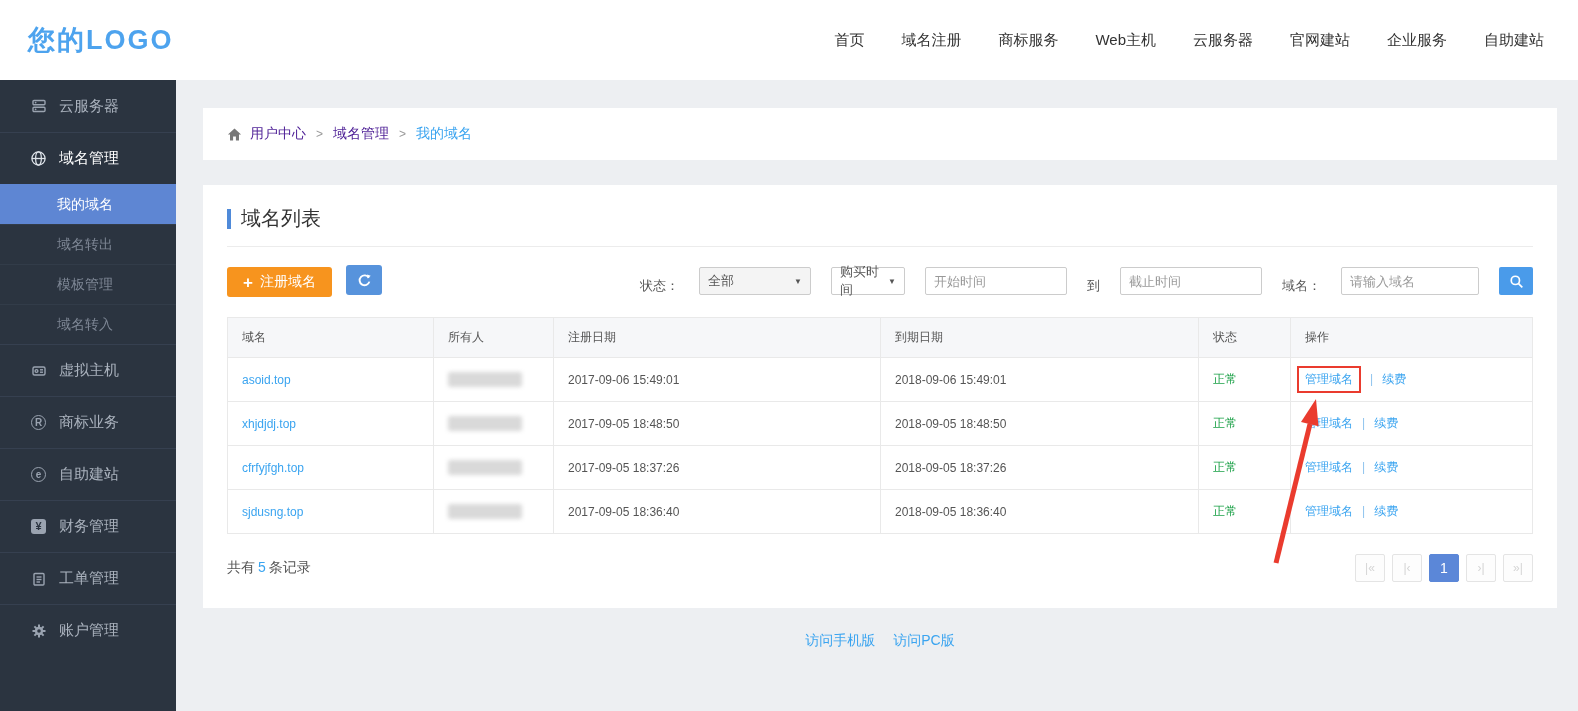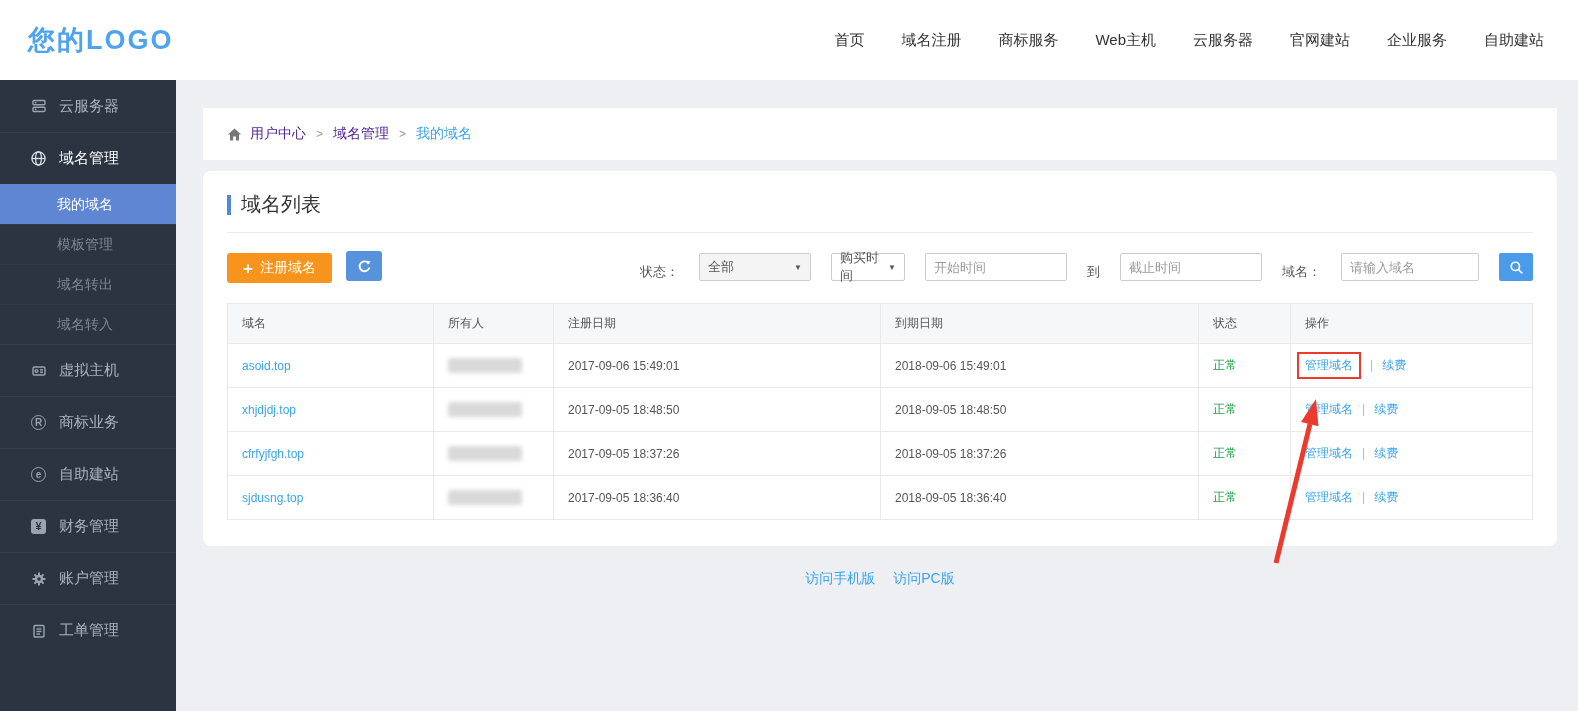--- a/index.html
+++ b/index.html
@@ -44,21 +44,21 @@
 
   
   .content { flex:1; padding:28px 21px 0 27px; }
   .card { background:#fff; }
   .breadcrumb-card { height:52px; display:flex; align-items:center; padding:0 24px; font-size:14px; }
   .breadcrumb-card .crumb { color:#4c1d95; }
   .breadcrumb-card .crumb.current { color:#3aa4f0; }
   .breadcrumb-card .sep { color:#999; margin:0 10px; font-size:12px; }
   .home-ic { margin-right:8px; display:inline-flex; }
 
-  .main-card { margin-top:11px; padding:20px 24px 26px;border-radius:8px; }
+  .main-card { margin-top:25px; padding:20px 24px 26px; }
   .panel-title { display:flex; align-items:center; gap:10px; padding-bottom:14px; border-bottom:1px solid #ececec; }
   .panel-title .bar { width:4px; height:20px; background:#4f8ad9; }
   .panel-title .txt { font-size:20px; color:#333; }
 
   .toolbar { margin-top:18px; display:flex; justify-content:space-between; align-items:center; }
   .btn-register {
     height:30px; background:#f7941e; color:#fff; border:none; border-radius:3px;
     font-size:14px; padding:0 16px; display:inline-flex; align-items:center; gap:7px; cursor:pointer;
   }
   .btn-register .plus { font-size:17px; font-weight:bold; line-height:1; }
@@ -160,24 +160,24 @@
           </svg>
       </span>
       <span>域名管理</span>
     </div>
 
     <div class="sub-menu">
       <div class="sub-item active">
         <span>我的域名</span>
       </div>
       <div class="sub-item">
+        <span>域名转出</span>
+      </div>
+      <div class="sub-item">
         <span>模板管理</span>
-      </div>
-      <div class="sub-item">
-        <span>域名转出</span>
       </div>
       <div class="sub-item">
         <span>域名转入</span>
       </div>
     </div>
 
     <div class="side-item">
       <span class="ic">
         <svg width="16" height="16" viewBox="0 0 16 16">
             <g stroke="#9aa3b0" fill="none" stroke-width="1.4">
@@ -204,50 +204,50 @@
         </span>
       <span>自助建站</span>
     </div>
 
 
     <div class="side-item">
       <span class="ic">
           <span class="yenbox">¥</span>
         </span>
       <span>财务管理</span>
+    </div>
+
+    <div class="side-item">
+      <span class="ic">
+        <svg width="16" height="16" viewBox="0 0 16 16">
+            <g stroke="#9aa3b0" fill="none" stroke-width="1.4">
+              <rect x="3" y="2.5" width="10" height="11.5" rx="1"></rect>
+              <line x1="5.5" y1="6" x2="10.5" y2="6"></line>
+              <line x1="5.5" y1="8.5" x2="10.5" y2="8.5"></line>
+              <line x1="5.5" y1="11" x2="9" y2="11"></line>
+            </g>
+          </svg>
+      </span>
+      <span>工单管理</span>
     </div>
 
     <div class="side-item">
       <span class="ic">
         <svg width="16" height="16" viewBox="0 0 16 16">
             <g stroke="#9aa3b0" stroke-width="2">
               <line x1="8" y1="1.5" x2="8" y2="14.5"></line>
               <line x1="1.5" y1="8" x2="14.5" y2="8"></line>
               <line x1="3.4" y1="3.4" x2="12.6" y2="12.6"></line>
               <line x1="12.6" y1="3.4" x2="3.4" y2="12.6"></line>
             </g>
             <circle cx="8" cy="8" r="4.2" fill="#9aa3b0"></circle>
             <circle cx="8" cy="8" r="1.8" fill="#2b3440"></circle>
           </svg>
       </span>
       <span>账户管理</span>
-    </div>
-
-    <div class="side-item">
-      <span class="ic">
-        <svg width="16" height="16" viewBox="0 0 16 16">
-            <g stroke="#9aa3b0" fill="none" stroke-width="1.4">
-              <rect x="3" y="2.5" width="10" height="11.5" rx="1"></rect>
-              <line x1="5.5" y1="6" x2="10.5" y2="6"></line>
-              <line x1="5.5" y1="8.5" x2="10.5" y2="8.5"></line>
-              <line x1="5.5" y1="11" x2="9" y2="11"></line>
-            </g>
-          </svg>
-      </span>
-      <span>工单管理</span>
     </div>
   </div>
 
   <div class="content">
 
     <div class="card breadcrumb-card">
       <span class="home-ic">
         <svg width="15" height="15" viewBox="0 0 16 16" fill="#777">
             <path d="M8 1.5 15 8h-2.2v6.5H9.5V10h-3v4.5H3.2V8H1z"></path>
           </svg>
@@ -366,20 +366,32 @@
                 <div class="owner-blur"></div>
               </td>
             <td><span>2017-09-05 18:36:40</span></td>
             <td><span>2018-09-05 18:36:40</span></td>
             <td><span class="status-ok">正常</span></td>
             <td><a>管理域名</a><span class="act-sep">|</span><a>续费</a></td>
           </tr>
         </tbody>
       </table>
 
+      <div class="summary-row">
+        <div class="record-count">
+          <span>共有</span><span class="num">5</span><span>条记录</span>
+        </div>
+        <div class="pager">
+          <div class="pg">|«</div>
+          <div class="pg">|‹</div>
+          <div class="pg active">1</div>
+          <div class="pg">›|</div>
+          <div class="pg">»|</div>
+        </div>
+      </div>
     </div>
 
     <div class="page-footer">
       <a>访问手机版</a>
       <a>访问PC版</a>
     </div>
   </div>
 </div>
 
 <svg class="annotation" viewBox="0 0 1578 711">

